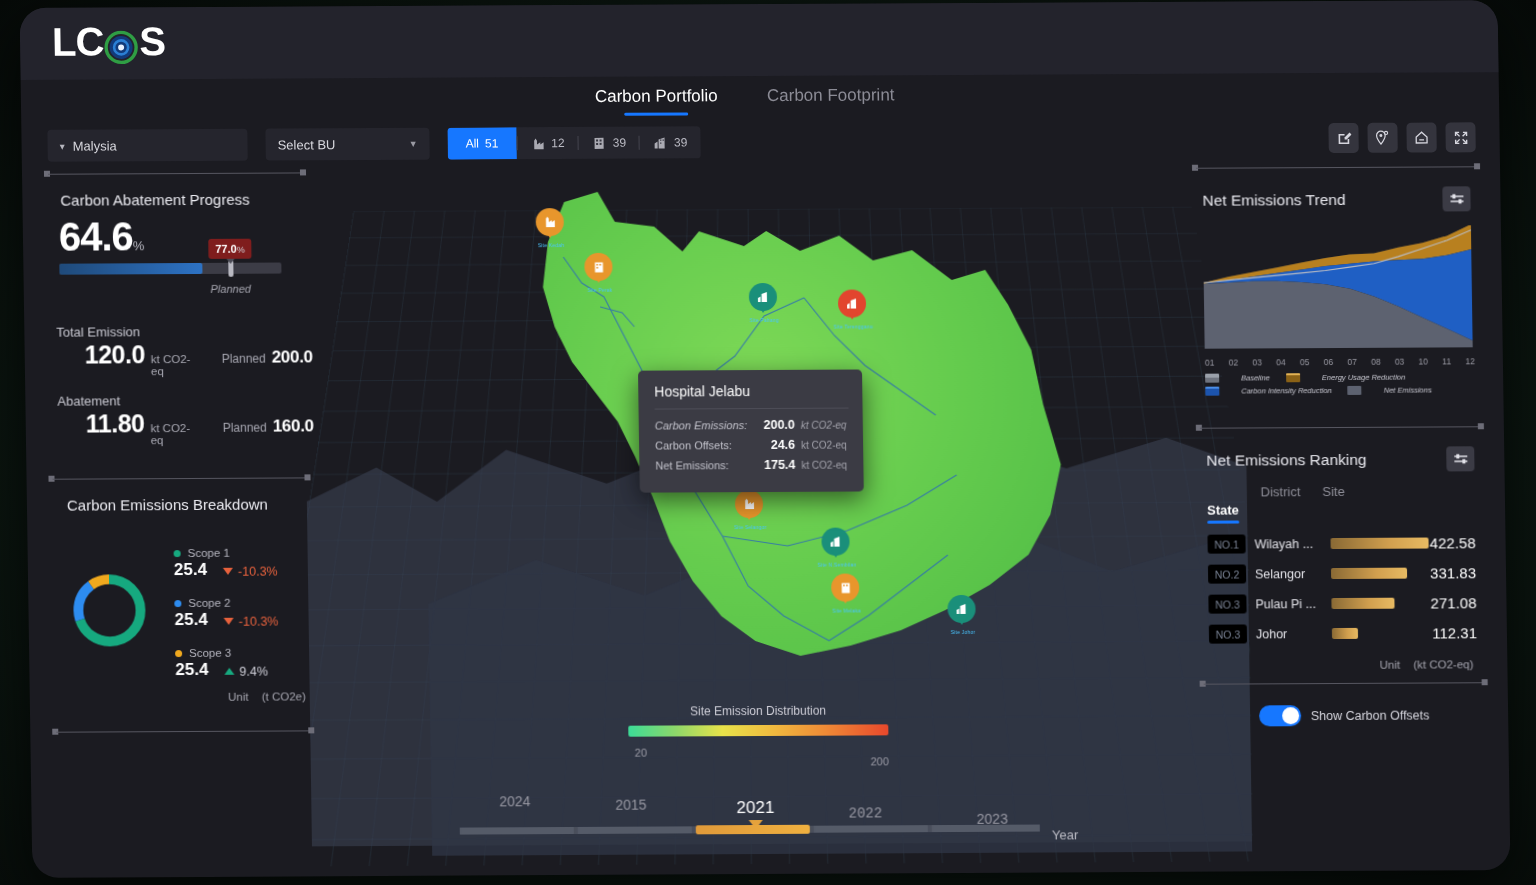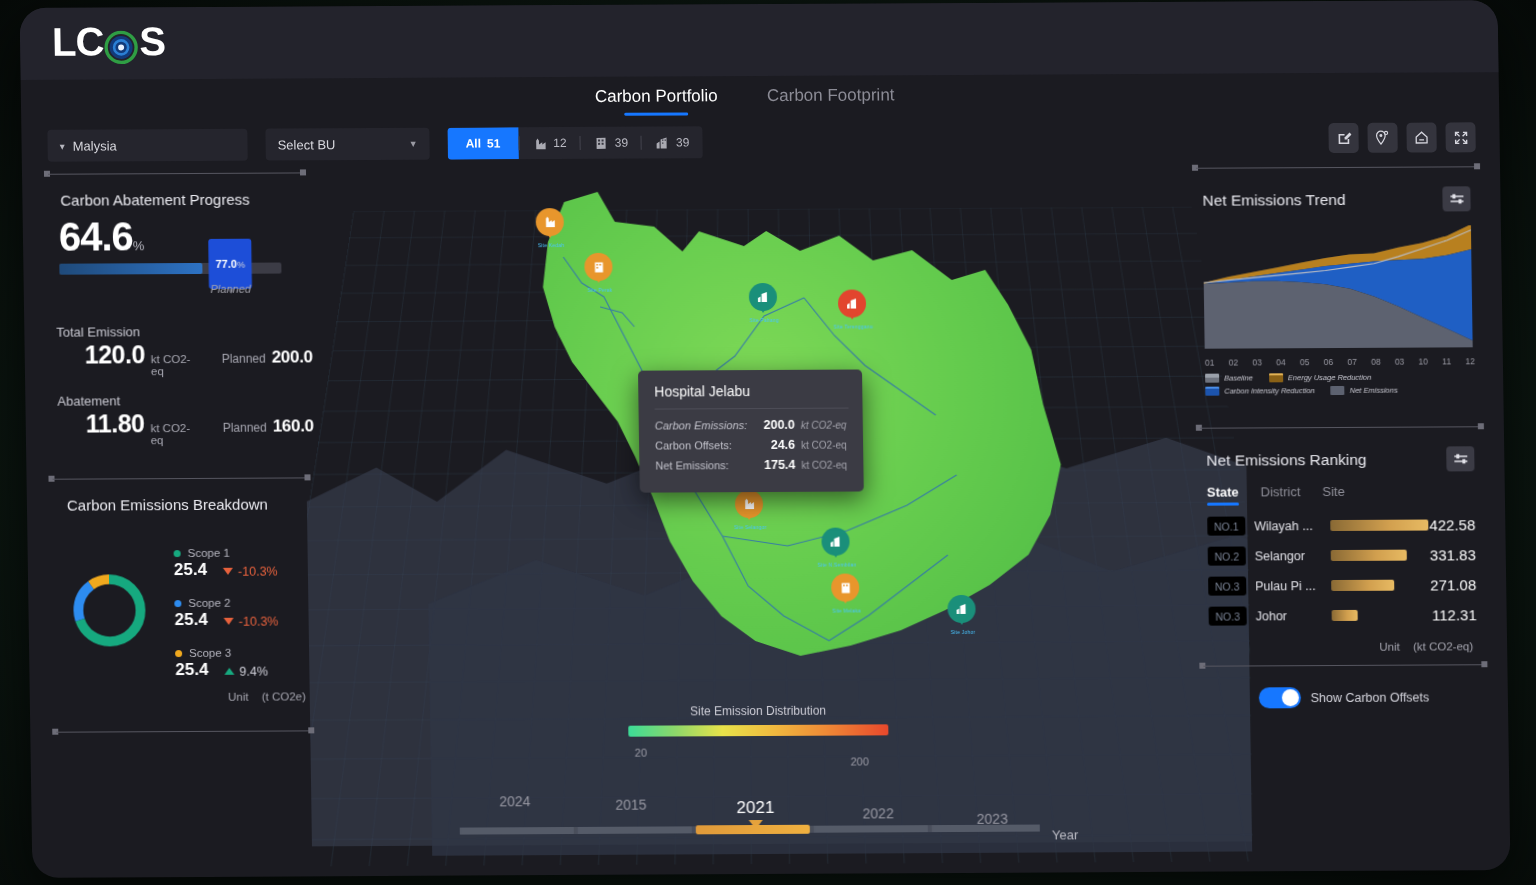--- a/index.html
+++ b/index.html
@@ -51,21 +51,21 @@
     height:32px; background:#25252d; border-radius:4px; color:#d8d8de;
     font-size:13px; display:flex; align-items:center; padding:0 12px;
   }
   .sel-country { width:200px; }
   .sel-bu { width:164px; justify-content:space-between; }
   .chev { font-size:10px; color:#b6b6be; margin-right:8px; }
   .caret { font-size:9px; color:#9a9aa3; }
 
   .segs { display:flex; align-items:center; height:32px; background:#25252d; border-radius:4px; overflow:hidden; }
   .seg { display:flex; align-items:center; gap:6px; height:32px; padding:0 13px; font-size:12px; color:#b9b9c2; }
-  .seg.active { background:#1677ff; color:#fff; font-weight:bold; padding:0 18px; }
+  .seg.active { background:#1677ff; color:#fff; font-weight:normal; padding:0 18px; }
   .seg .cnt { font-size:12px; }
   .divider { width:1px; height:14px; background:#44444e; }
   .micon { width:15px; height:15px; display:inline-block; opacity:.85; }
 
   
   .toolbar { position:absolute; right:24px; top:122px; display:flex; gap:9px; }
   .tbtn { width:30px; height:30px; border-radius:5px; background:#34343d;
           display:flex; align-items:center; justify-content:center; }
 
   
@@ -134,22 +134,22 @@
   .p-title { font-size:15px; color:#e9e9ef; margin:10px 0 0 20px; }
   .bignum { font-size:40px; color:#fff; font-weight:bold; letter-spacing:-1px; }
   .unit-s { font-size:13px; color:#b9b9c2; font-weight:normal; }
 
   .abate-wrap { margin:6px 0 0 18px; position:relative; width:222px; }
   .bar { position:relative; height:11px; background:#3c3c46; border-radius:2px; margin-top:4px; }
   .bar .fill { position:absolute; left:0; top:0; height:100%; border-radius:2px;
                background:linear-gradient(90deg,#1f4a7a 0%,#2d72c4 100%); }
   .bar .mark { position:absolute; top:-3px; width:5px; height:17px; background:#b9b9c2; border-radius:2px; }
   .bubble { position:absolute; top:-24px; transform:translateX(-50%);
-            background:#1d4ed8; color:#fff; font-size:11px; font-weight:bold;
-            padding:19px 7px; border-radius:3px; white-space:nowrap; }
+            background:#7f1d1d; color:#fff; font-size:11px; font-weight:bold;
+            padding:4px 7px; border-radius:3px; white-space:nowrap; }
   .bubble .pct { font-size:9px; font-weight:normal; color:#d2d2da; }
   .bubble::after { content:""; position:absolute; left:50%; margin-left:-4px; bottom:-5px;
                    border-left:4px solid transparent; border-right:4px solid transparent;
                    border-top:5px solid #4a4a55; }
   .planned-lbl { position:absolute; top:20px; transform:translateX(-50%);
                  font-size:11px; color:#a4a4ae; font-style:italic; }
 
   .metric { margin:0 0 0 14px; }
   .m-label { font-size:13px; color:#c7c7d0; margin-bottom:1px; }
   .m-row { display:flex; align-items:baseline; }
@@ -178,27 +178,27 @@
   .rpanel { position:absolute; right:16px; top:160px; width:296px; }
   .r-title { font-size:15.5px; color:#e9e9ef; }
   .r-head { display:flex; align-items:center; justify-content:space-between; margin:12px 14px 0 14px; }
   .swapbtn { width:28px; height:25px; border-radius:4px; background:#3b3b45;
              display:flex; align-items:center; justify-content:center; }
 
   .trend { position:relative; margin:14px 12px 0 14px; height:122px; }
   .axis { display:flex; justify-content:space-between; margin:5px 12px 0 14px;
           font-size:8.5px; color:#9a9aa4; }
   .tlegend { margin:6px 0 0 14px; display:flex; flex-wrap:wrap; gap:4px 16px; width:278px; }
-  .tleg { display:flex; align-items:center; gap:5px; font-size:7.5px; color:#c8c8d1; font-style:italic; }
+  .tleg { display:flex; align-items:center; gap:22px; font-size:7.5px; color:#c8c8d1; font-style:italic; }
   .sw { width:14px; height:9px; border-radius:1px; }
 
   
   .rtabs { display:flex; gap:22px; margin:12px 0 0 14px; }
   .rtab { font-size:13px; color:#8e8e98; position:relative; padding-bottom:6px; }
-  .rtab.active { color:#fff; font-weight:bold; }
+  .rtab.active { color:#fff; font-weight:bold;margin-top:18px; }
   .rtab.active::after { content:""; position:absolute; left:0; bottom:0; width:100%; height:3px;
                         background:#1677ff; border-radius:2px; }
   .rank-row { display:flex; align-items:center; margin:11px 0 0 14px; }
   .badge { width:38px; height:19px; border-radius:3px; background:#000000; color:#7b8496;
            font-size:10.5px; display:flex; align-items:center; justify-content:center; }
   .rname { width:72px; margin-left:9px; font-size:12.5px; color:#e4e4ea; white-space:nowrap; overflow:hidden; }
   .rbarbox { width:98px; margin-left:4px; }
   .rbar { height:11px; border-radius:2px;
           background:linear-gradient(90deg,#8a6a35 0%,#d2a04f 60%,#e8bb63 100%); }
   .rval { flex:1; text-align:right; padding-right:14px; font-size:15px; color:#fff; }
@@ -210,21 +210,21 @@
   .toggle .knob { position:absolute; right:2px; top:2px; width:17px; height:17px;
                   border-radius:50%; background:#fff; }
   .toggle-lbl { font-size:12.5px; color:#d6d6de; }
 
   
   .cbar-wrap { position:absolute; left:598px; top:700px; width:260px; text-align:center; }
   .cbar-title { font-size:12px; color:#cfcfd8; margin-bottom:7px; }
   .cbar { height:11px; border-radius:2px;
      background:linear-gradient(90deg,#3ddc97 0%,#8ed86a 18%,#e8e34a 36%,#f0b93f 56%,#ef8a36 76%,#e8482c 100%); }
   .cbar-min { position:absolute; left:6px; top:42px; font-size:11px; color:#9d9da7; }
-  .cbar-max { position:absolute; right:20px; top:52px; font-size:11px; color:#9d9da7; }
+  .cbar-max { position:absolute; right:0; top:52px; font-size:11px; color:#9d9da7; }
 
   .timeline { position:absolute; left:420px; top:780px; width:620px; height:70px; }
   .yr { position:absolute; font-size:14px; color:#9a9aa4; }
   .yr.active { color:#fff; font-size:17px; }
   .trk { position:absolute; left:8px; top:42px; width:580px; height:7px; background:#4a4f5c; border-radius:2px; }
   .trk .seg2 { position:absolute; top:0; height:7px; background:#555b68; }
   .trk .active-seg { position:absolute; top:-1px; height:9px; border-radius:2px;
                      background:linear-gradient(90deg,#e09a3a,#f0b140); }
   .caretdown { position:absolute; width:0; height:0;
                border-left:7px solid transparent; border-right:7px solid transparent;
@@ -714,21 +714,21 @@
     <div class="cbar-title">Site Emission Distribution</div>
     <div class="cbar"></div>
     <div class="cbar-min">20</div>
     <div class="cbar-max">200</div>
   </div>
 
   <div class="timeline">
     <div class="yr" style="left:48px; top:8px;">2024</div>
     <div class="yr" style="left:164px; top:12px;">2015</div>
     <div class="yr active" style="left:285px; top:14px;">2021</div>
-    <div class="yr" style="left:411px; top:22px;">2022</div>
+    <div class="yr" style="left:397px; top:22px;font-family:Liberation Mono, monospace;">2022</div>
     <div class="yr" style="left:525px; top:28px;">2023</div>
 
     <div class="caretdown" style="left:297px; top:36px;"></div>
 
     <div class="trk">
       <div class="seg2" style="left:0; width:114px;"></div>
       <div class="seg2" style="left:118px; width:114px;"></div>
       <div class="active-seg" style="left:236px; width:114px;"></div>
       <div class="seg2" style="left:354px; width:114px;"></div>
       <div class="seg2" style="left:472px; width:108px;"></div>

